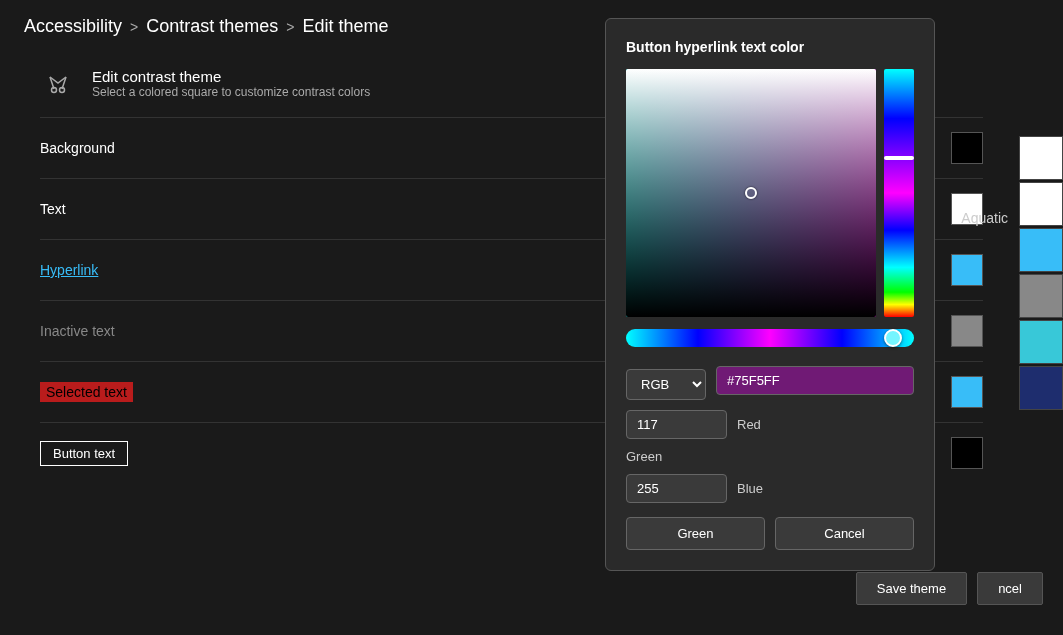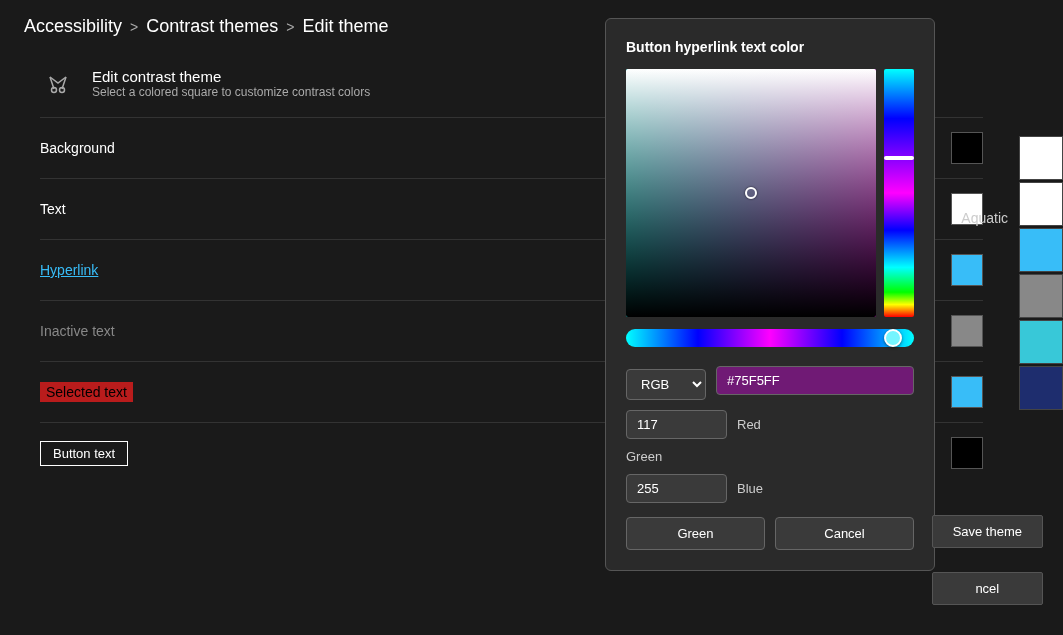--- a/index.html
+++ b/index.html
@@ -310,22 +310,21 @@
       font-size: 14px;
       color: #ccc;
     }
 
     
     .bottom-buttons {
       position: absolute;
       bottom: 30px;
       right: 20px;
       display: flex;
-      gap: 24px;
-      flex-direction: column;
+      gap: 10px;
     }
     .bottom-btn {
       background: #3a3a3a;
       border: 1px solid #555;
       color: #fff;
       padding: 8px 20px;
       font-size: 13px;
       cursor: pointer;
       border-radius: 2px;
     }

